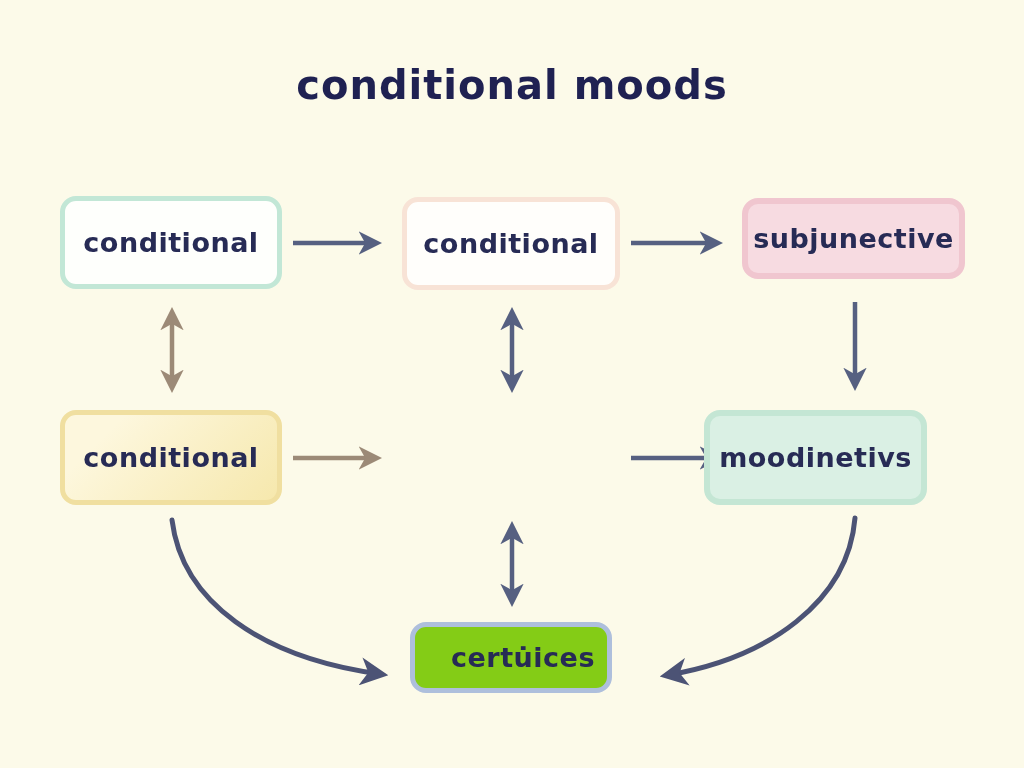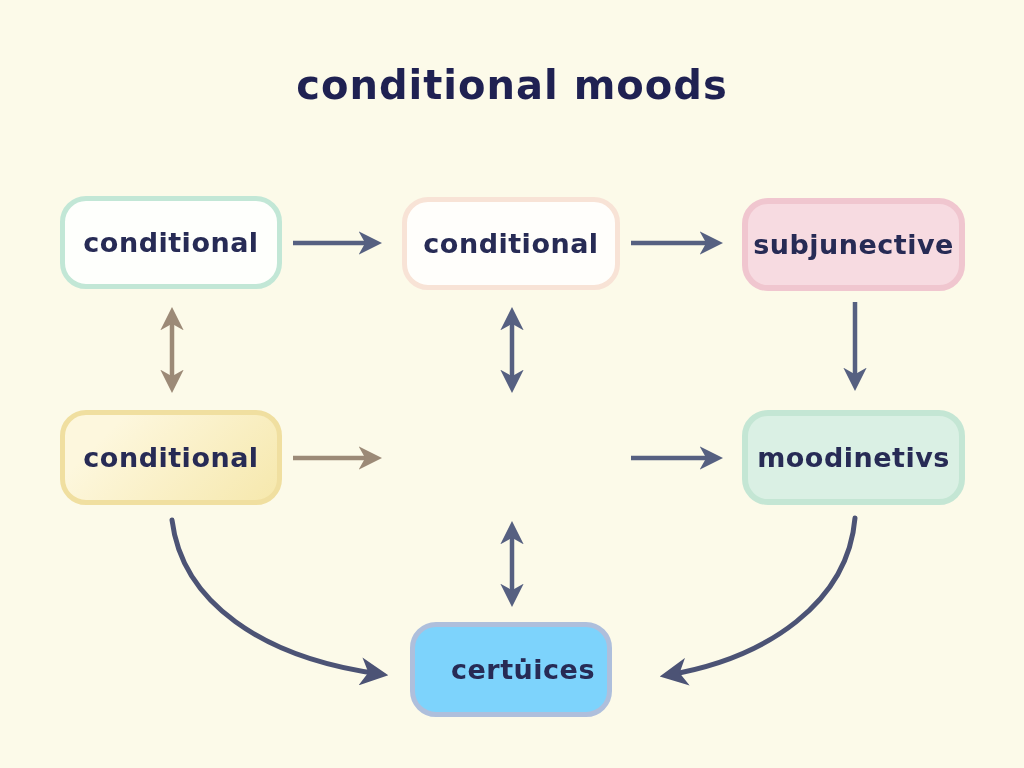--- a/index.html
+++ b/index.html
@@ -15,39 +15,39 @@
     position:absolute;left:0;top:62px;width:1024px;
     text-align:center;
     font-size:40px;font-weight:700;
     letter-spacing:1px;
     color:#1f2152;
   }
   .node{
     position:absolute;
     display:flex;align-items:center;justify-content:center;
     box-sizing:border-box;
-    border-radius:26px;
+    border-radius:16px;
     font-size:27px;font-weight:700;
     color:#272b55;
     letter-spacing:0.5px;
   }
   .n-r1c1{left:60px;top:196px;width:222px;height:93px;
     background:#fefffc;border:5px solid #c2e7d6;}
   .n-r1c2{left:402px;top:197px;width:218px;height:93px;
     background:#fffefb;border:5px solid #f8e3d6;}
-  .n-r1c3{left:742px;top:198px;width:223px;height:93px;
+  .n-r1c3{left:742px;top:198px;width:223px;height:81px;
     background:#f7dbe1;border:6px solid #f0c6cf;}
   .n-r2c1{left:60px;top:410px;width:222px;height:95px;
     background:linear-gradient(135deg,#fdf7dd 20%,#f6e8ad);border:5px solid #f0dfa0;}
   .n-r2c2{left:402px;top:410px;width:218px;height:94px;
     background:linear-gradient(135deg,#fcfcf4 35%,#dde5f3);border:5px solid #ccd3de;}
-  .n-r2c3{left:742px;top:410px;width:223px;height:95px;
+  .n-r2c3{left:704px;top:410px;width:223px;height:95px;
     background:#daf0e4;border:6px solid #c4e6d4;}
-  .n-r3c2{left:410px;top:622px;width:202px;height:95px;
-    background:#7dd3fc;border:5px solid #aebfdc;padding-left:24px;}
+  .n-r3c2{left:410px;top:622px;width:202px;height:71px;
+    background:#84cc16;border:5px solid #aebfdc;padding-left:24px;}
   .arrows{position:absolute;left:0;top:0;width:1024px;height:768px;}
 </style>
 </head>
 <body>
 
 <div class="canvas">
 
   <div class="title">conditional moods</div>
 
   <svg class="arrows" viewBox="0 0 1024 768" xmlns="http://www.w3.org/2000/svg">

